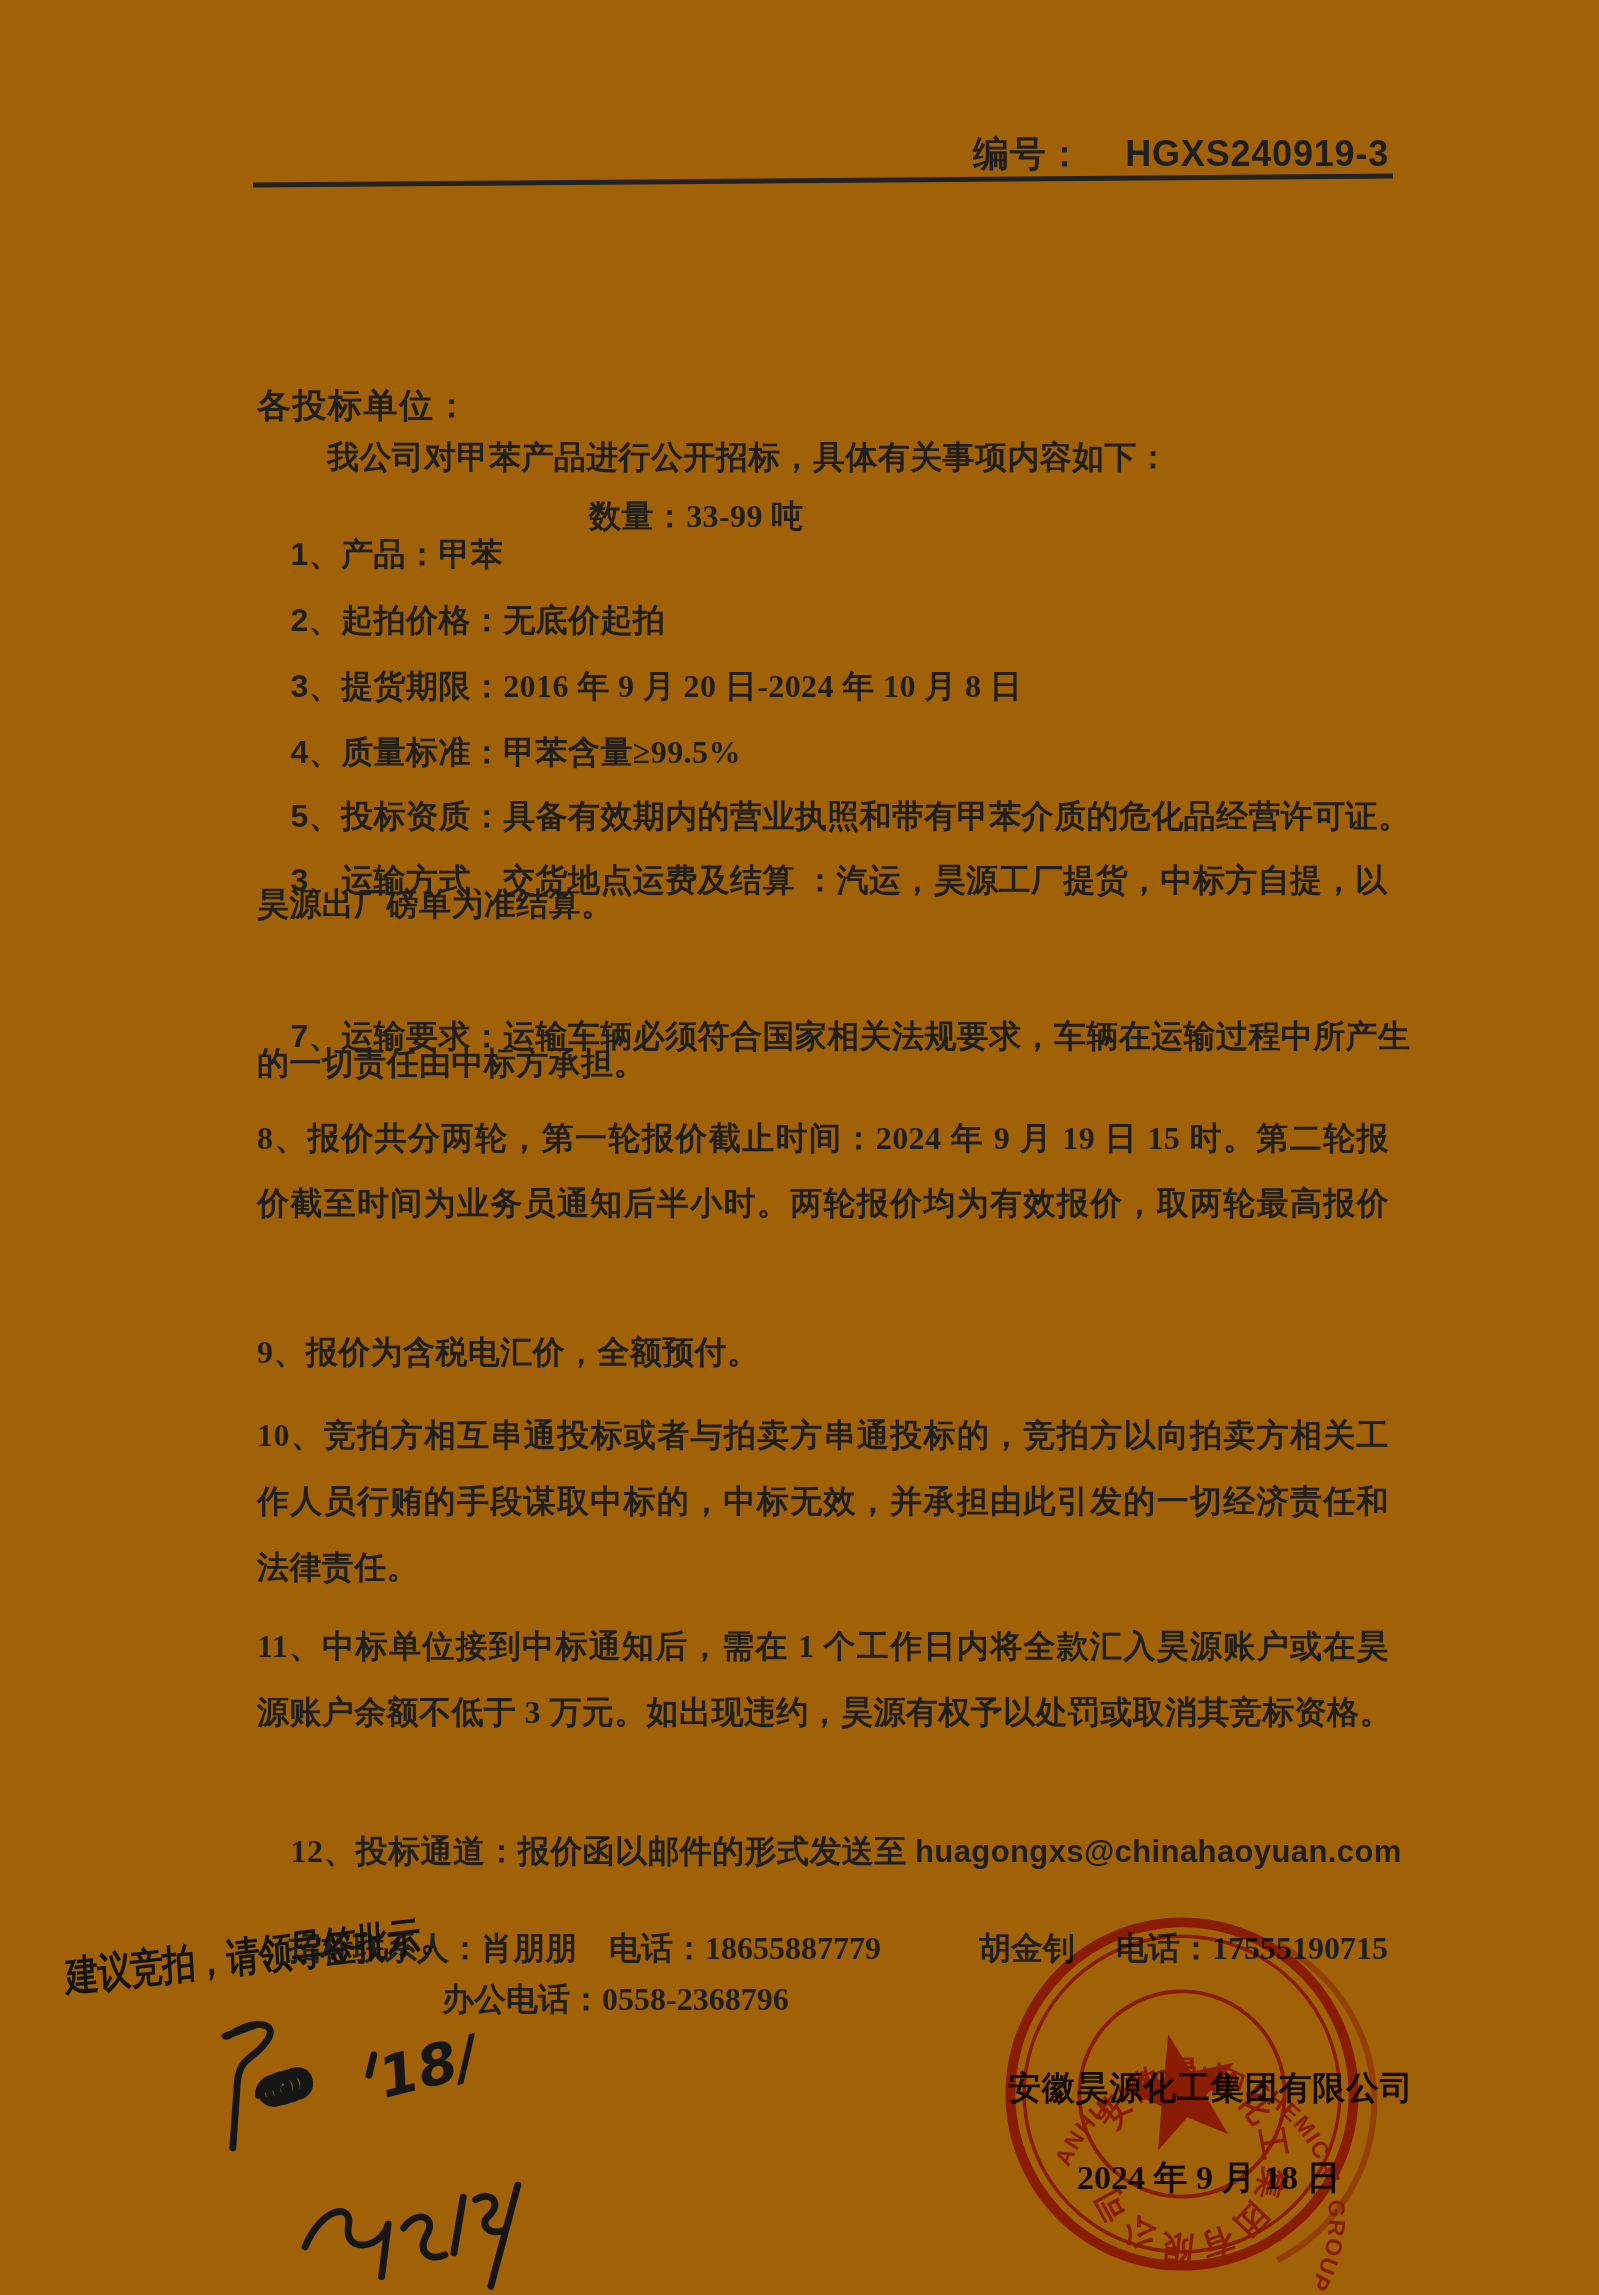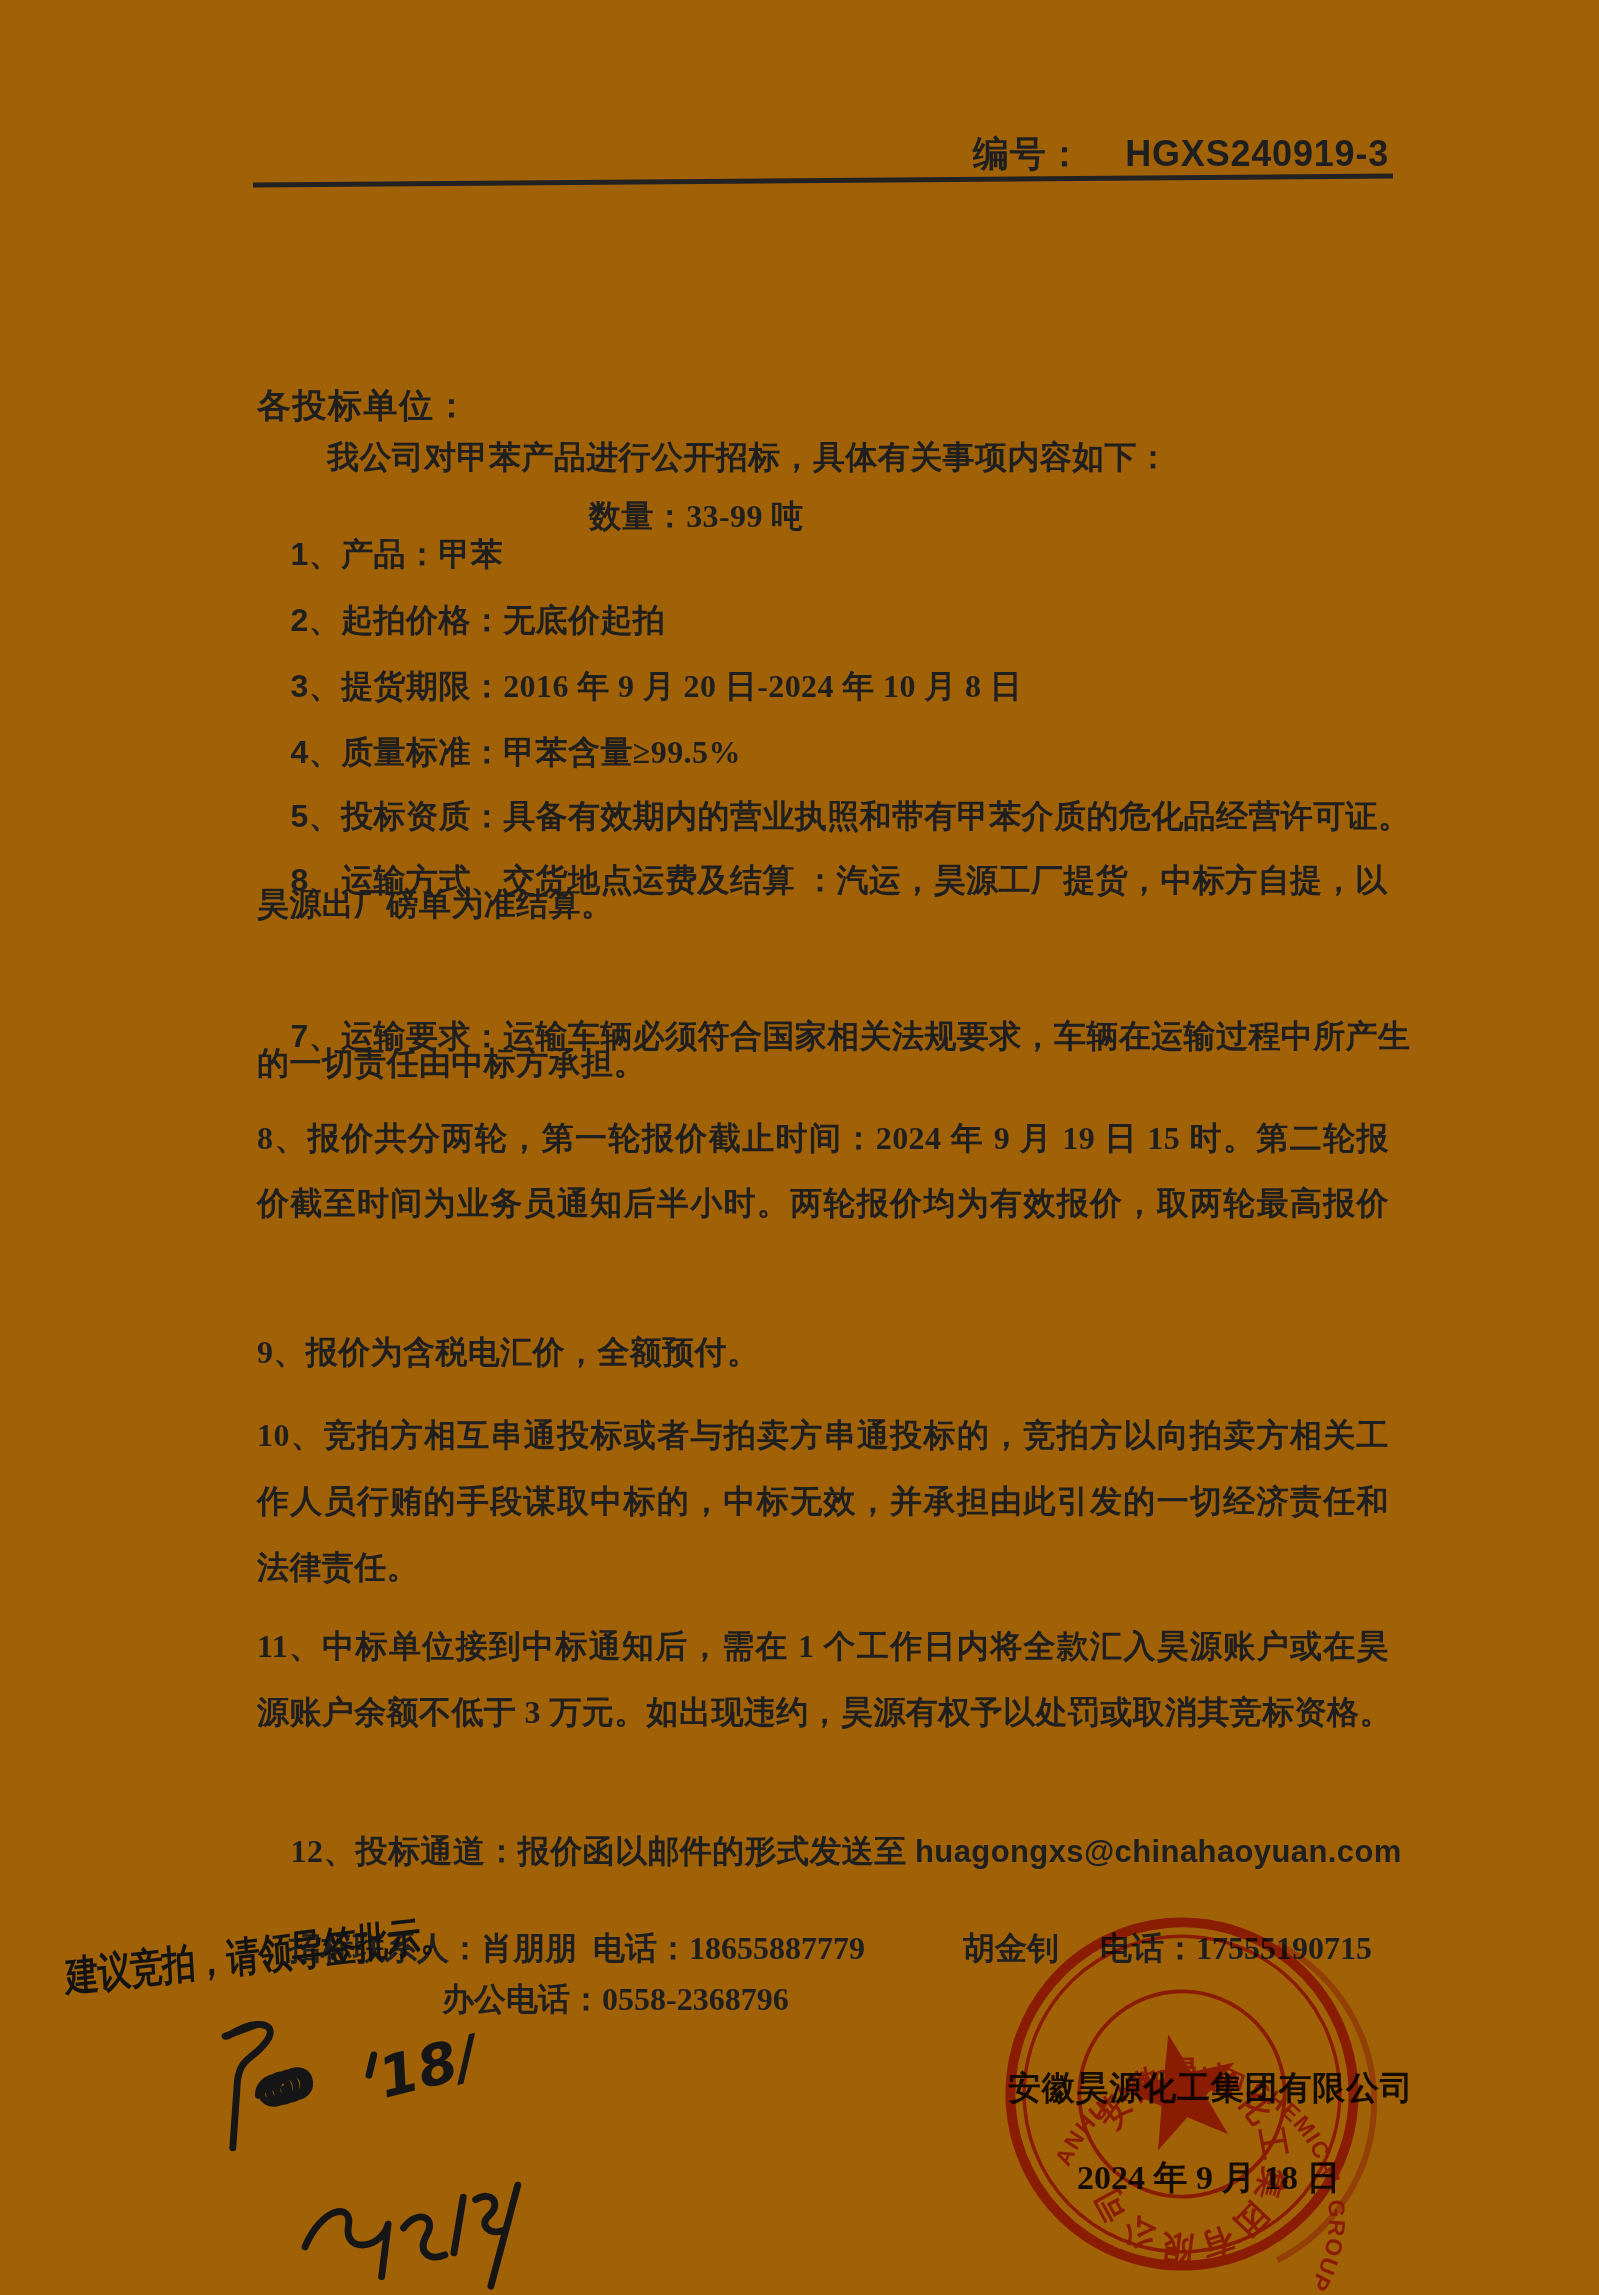--- a/index.html
+++ b/index.html
@@ -33,21 +33,21 @@
   .salutation{
     position:absolute;left:257px;top:383px;
     font-family:"Liberation Sans","DejaVu Sans",sans-serif;
     font-size:34px;font-weight:700;letter-spacing:1.5px;
   }
   .intro{left:327px;top:438px;}
   .qty{position:absolute;left:332px;top:0;}
   .mono{font-family:Liberation Sans, sans-serif;font-weight:700;font-size:31px;}
   .contacts{position:absolute;left:257px;top:1890px;width:1132px;font-size:32px;font-weight:600;white-space:pre;}
   .contacts span{display:inline-block;}
-  .c-phone1{margin-left:16px;}
+  .c-phone1{margin-left:32px;}
   .c-name2{margin-left:98px;}
   .c-phone2{margin-left:41px;}
   .office{position:absolute;left:442px;top:1978px;font-size:32px;font-weight:700;white-space:pre;}
   .hand-note{
     position:absolute;left:64px;top:1950px;
     font-size:41px;font-weight:800;white-space:pre;letter-spacing:-1.5px;
     color:#131313;
     transform:rotate(-6.5deg) scaleX(.82) skewX(-4deg);
     transform-origin:left top;
   }
@@ -94,21 +94,21 @@
 
   <div class="line" style="top:695px">
     <span class="lbl">4、质量标准：</span><span>甲苯含量≥99.5%</span>
   </div>
 
   <div class="line" style="top:759px">
     <span class="lbl">5、投标资质：</span><span>具备有效期内的营业执照和带有甲苯介质的危化品经营许可证。</span>
   </div>
 
   <div class="line" style="top:823px">
-    <span class="lbl">8、运输方式、交货地点运费及结算 ：</span><span>汽运，昊源工厂提货，中标方自提，以</span>
+    <span class="lbl">3、运输方式、交货地点运费及结算 ：</span><span>汽运，昊源工厂提货，中标方自提，以</span>
   </div>
   <div class="line" style="top:885px">昊源出厂磅单为准结算。</div>
 
   <div class="line" style="top:979px">
     <span class="lbl">7、运输要求：</span><span>运输车辆必须符合国家相关法规要求，车辆在运输过程中所产生</span>
   </div>
   <div class="line" style="top:1044px">的一切责任由中标方承担。</div>
 
   <div class="line fill" style="top:1119px">8、报价共分两轮，第一轮报价截止时间：2024 年 9 月 19 日 15 时。第二轮报</div>
   <div class="line fill" style="top:1184px">价截至时间为业务员通知后半小时。两轮报价均为有效报价，取两轮最高报价</div>

